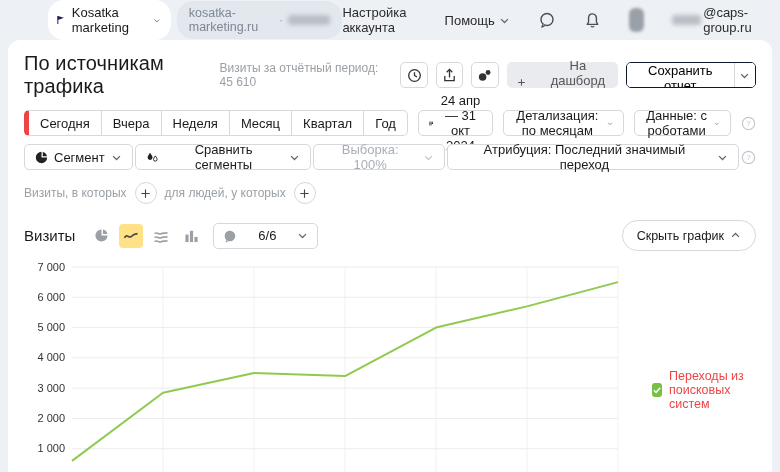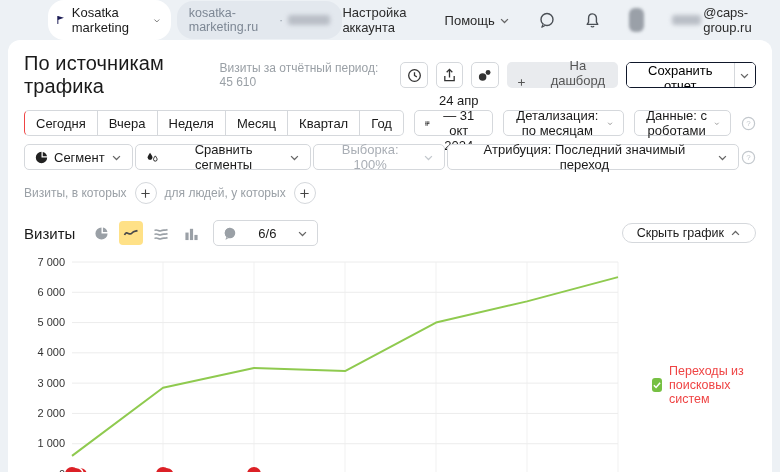--- a/index.html
+++ b/index.html
@@ -29,36 +29,36 @@
   .icon-btn { width:32px; height:26px; border:1px solid #d5d8dc; border-radius:5px; background:#fff; display:inline-flex; align-items:center; justify-content:center; cursor:pointer; color:#333; }
   .grey-btn { height:26px; border:none; border-radius:5px; background:#e9ebee; color:#555; font-size:13px; padding:0 10px; display:inline-flex; align-items:flex-end; gap:22px; cursor:pointer; }
   .split-btn { display:inline-flex; border:1px solid #0f172a; border-radius:5px; overflow:hidden; }
   .split-btn .main { border:none; background:#fff; font-size:13px; padding:0 12px; height:24px; cursor:pointer; }
   .split-btn .arrow { border:none; border-left:1px solid #d5d8dc; background:#fff; width:26px; cursor:pointer; display:flex; align-items:center; justify-content:center; }
 
   .row { display:flex; align-items:center; }
   .row.periods { margin-top:12px; gap:10px; }
   .seg-group { display:inline-flex; }
   .seg-group button { border:1px solid #d5d8dc; border-left:none; background:#fff; font-size:13px; padding:0 11px; height:26px; cursor:pointer; color:#1a1a1a; }
-  .seg-group button:first-child { border-left:1px solid #ef4444; border-radius:5px 0 0 5px;text-align:center; }
+  .seg-group button:first-child { border-left:5px solid #ef4444; border-radius:5px 0 0 5px;text-align:center; }
   .seg-group button:last-child { border-radius:0 5px 5px 0; }
   .ctl-btn { border:1px solid #d5d8dc; background:#fff; border-radius:5px; height:26px; font-size:13px; padding:0 10px; display:inline-flex; align-items:center; gap:6px; cursor:pointer; color:#1a1a1a; }
   .ctl-btn.disabled { color:#a9aeb5; cursor:default; }
   .q-icon { width:15px; height:15px; color:#c3c8cd; display:inline-flex; }
 
   .row.segments { margin-top:8px; gap:2px; }
   .row.filter-add { margin-top:12px; gap:8px; font-size:12px; color:#9aa0a6; }
   .plus-btn { width:22px; height:22px; border-radius:50%; border:1px solid #d5d8dc; background:#fff; color:#444; display:inline-flex; align-items:center; justify-content:center; cursor:pointer; }
 
   .row.chart-controls { margin-top:16px; gap:6px; }
   .metric-label { font-size:15px; margin-right:8px; }
   .mini-icon { width:24px; height:24px; border-radius:4px; display:inline-flex; align-items:center; justify-content:center; color:#9aa0a6; cursor:pointer; background:transparent; border:none; }
   .mini-icon.selected { background:#ffe187; color:#4a4a4a; }
   .notes-btn { margin-left:4px; border:1px solid #d5d8dc; background:#fff; border-radius:5px; height:26px; padding:0 9px; display:inline-flex; align-items:center; gap:21px; font-size:13px; cursor:pointer; color:#1a1a1a; }
-  .hide-chart { margin-left:auto; border:1px solid #d5d8dc; background:#fff; border-radius:999px; height:20px; padding:0 14px; font-size:12.5px; display:inline-flex; align-items:center; gap:6px; cursor:pointer; color:#1a1a1a; }
+  .hide-chart { margin-left:auto; border:1px solid #d5d8dc; background:#fff; border-radius:999px; height:31px; padding:0 14px; font-size:12.5px; display:inline-flex; align-items:center; gap:6px; cursor:pointer; color:#1a1a1a; }
 
   .chart-wrap { position:relative; margin-top:6px; }
   .chart-mount svg { display:block; }
   .ax { font-family:"Liberation Sans","DejaVu Sans",sans-serif; font-size:11px; fill:#333; }
   .note-glyph { font-family:"Liberation Sans","DejaVu Sans",sans-serif; font-size:8px; font-weight:bold; fill:#fff; }
   .legend { position:absolute; left:628px; top:112px; display:flex; align-items:center; gap:7px; font-size:12.5px; color:#ef4444; cursor:pointer; }
   .legend-check { width:14px; height:14px; border-radius:3px; background:#76c043; display:inline-flex; align-items:center; justify-content:center; color:#fff; }
 </style>
 </head>
 <body>

